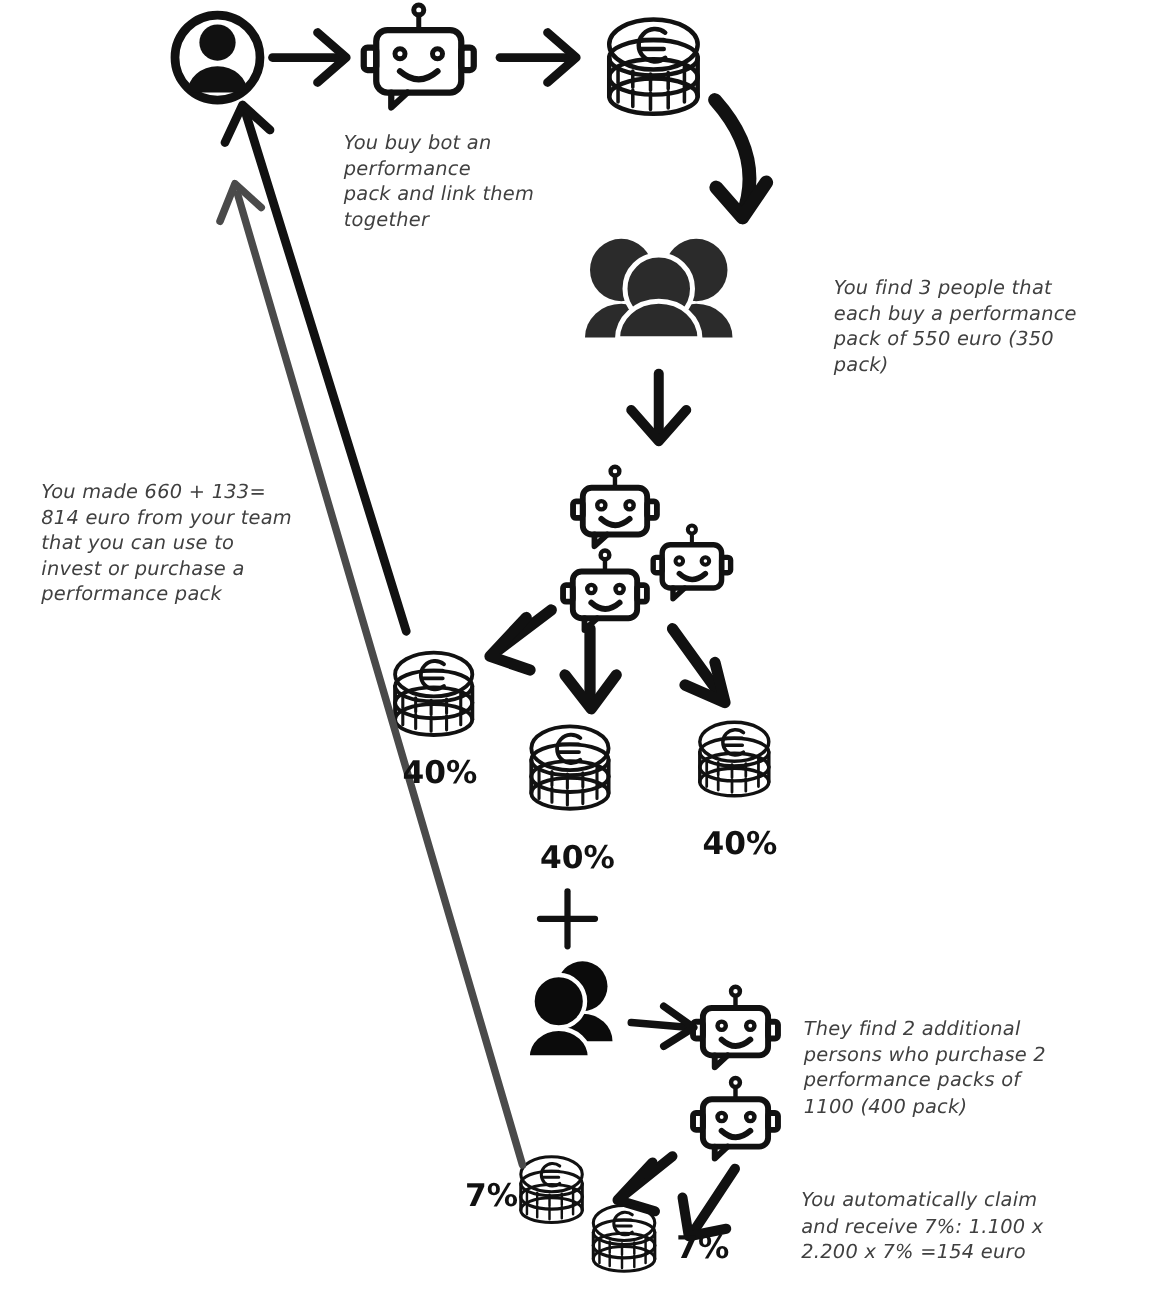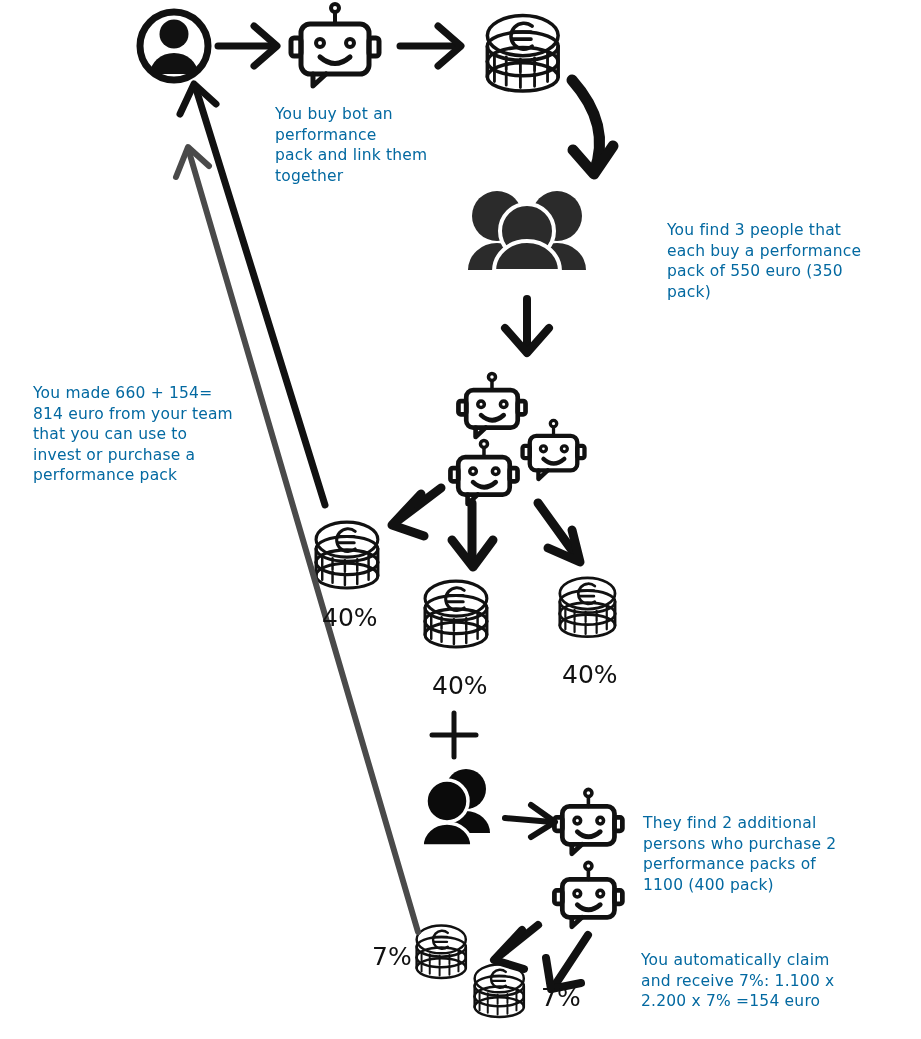--- a/index.html
+++ b/index.html
@@ -10,30 +10,31 @@
   #canvas{
     position:relative;
     width:921px;
     height:1039px;
     background:#ffffff;
     overflow:hidden;
   }
   .abs{position:absolute;}
   .txt{
     font-family:"DejaVu Sans", sans-serif;
-    color:#0369a1;
+    color:#404040;
     font-size:15.5px;
     line-height:20.5px;
     letter-spacing:.2px;
     white-space:pre-line;
+    font-style:italic;
   }
   .pct{
     font-family:"DejaVu Sans", sans-serif;
     color:#111111;
-    font-weight:normal;
+    font-weight:bold;
     font-size:25px;
     letter-spacing:0px;
     line-height:25px;
   }
   svg{display:block;overflow:visible;}
   .stroke{fill:none;stroke:#111111;stroke-linecap:round;stroke-linejoin:round;}
 </style>
 </head>
 <body>
 
@@ -301,21 +302,21 @@
   <div class="abs txt" style="left:275px;top:104px;width:185px;">You buy bot an
 performance
 pack and link them
 together</div>
 
   <div class="abs txt" style="left:643px;top:220px;width:215px;margin-left:24px;">You find 3 people that
 each buy a performance
 pack of 550 euro (350
 pack)</div>
 
-  <div class="abs txt" style="left:33px;top:383px;width:215px;">You made 660 + 154=
+  <div class="abs txt" style="left:33px;top:383px;width:215px;">You made 660 + 133=
 814 euro from your team
 that you can use to
 invest or purchase a
 performance pack</div>
 
 
   <div class="abs txt" style="left:643px;top:813px;width:210px;">They find 2 additional
 persons who purchase 2
 performance packs of
 1100 (400 pack)</div>

